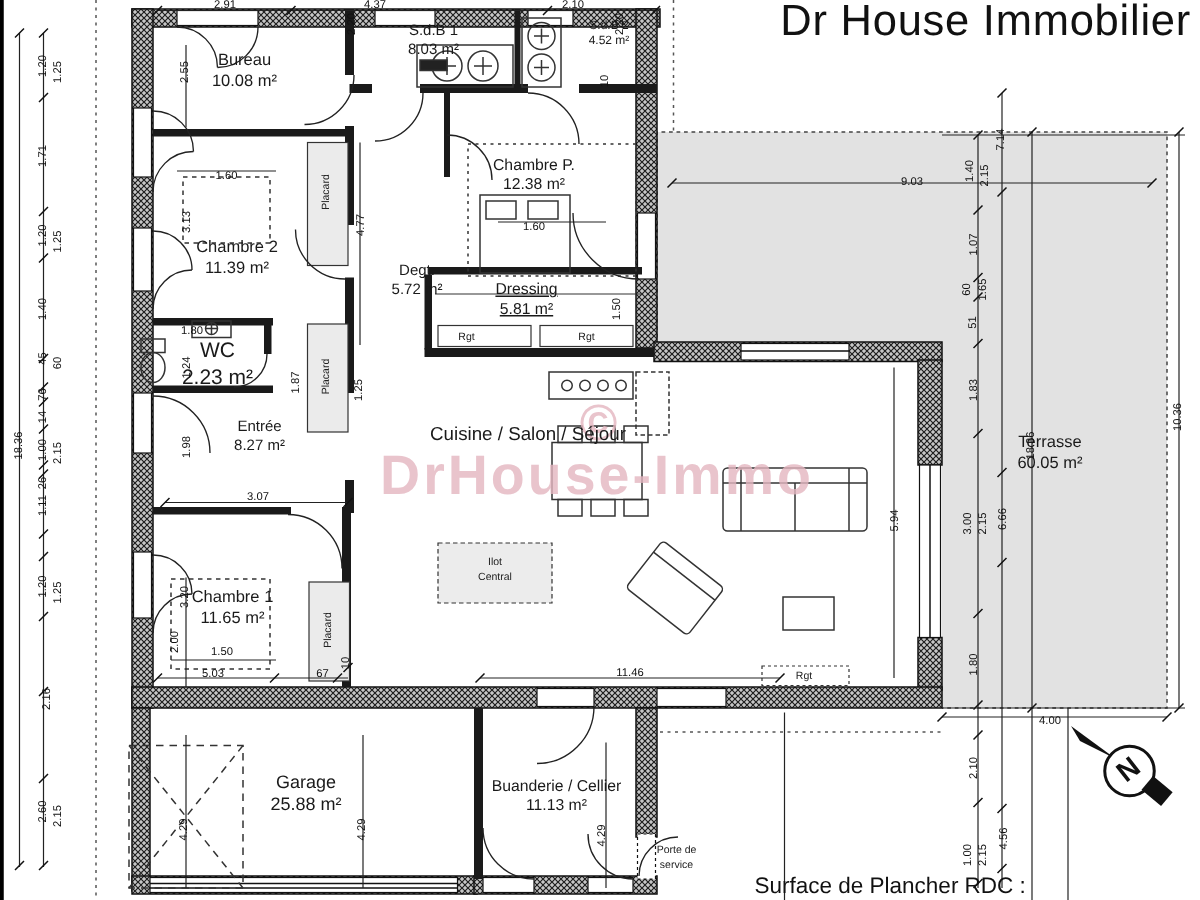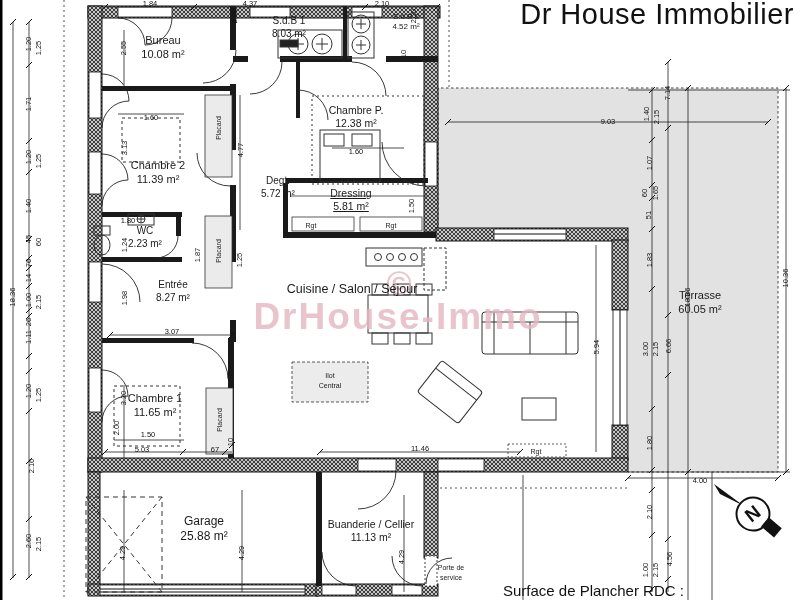--- a/index.html
+++ b/index.html
@@ -282,21 +282,21 @@
         <span class="room-area">11.39 m²</span>
       </div>
       <div class="room-label" style="left: 258px; top: 175px; font-size: 10px; padding-left: 40px;">
         <span class="room-name">Degt.</span>
         <span class="room-area">5.72 m²</span>
       </div>
       <div class="room-label" style="left: 351px; top: 187px; font-size: 10.5px; text-decoration: underline;">
         <span class="room-name">Dressing</span>
         <span class="room-area">5.81 m²</span>
       </div>
-      <div class="room-label" style="left: 145px; top: 225px; font-size: 10px;">
+      <div class="room-label" style="left: 145px; top: 225px; font-size: 14px;">
         <span class="room-name">WC</span>
         <span class="room-area">2.23 m²</span>
       </div>
       <div class="room-label" style="left: 173px; top: 279px; font-size: 10px;">
         <span class="room-name">Entrée</span>
         <span class="room-area">8.27 m²</span>
       </div>
       <div class="room-label" style="left: 155px; top: 392px; font-size: 11px;">
         <span class="room-name">Chambre 1</span>
         <span class="room-area">11.65 m²</span>
@@ -319,21 +319,21 @@
       <div class="small-label v" style="left: 218px; top: 128px;">Placard</div>
       <div class="small-label v" style="left: 218px; top: 251px;">Placard</div>
       <div class="small-label v" style="left: 219px; top: 420px;">Placard</div>
       <div class="small-label" style="left: 311px; top: 225px;">Rgt</div>
       <div class="small-label" style="left: 391px; top: 225px;">Rgt</div>
       <div class="small-label" style="left: 536px; top: 451px;">Rgt</div>
       <div class="small-label" style="left: 330px; top: 375px;">Ilot</div>
       <div class="small-label" style="left: 330px; top: 385px;">Central</div>
       <div class="small-label" style="left: 451px; top: 567px;">Porte de</div>
       <div class="small-label" style="left: 451px; top: 577px;">service</div>
-      <div class="dim" style="left: 150px; top: 3px;">1.84</div>
+      <div class="dim" style="left: 150px; top: 3px;">2.91</div>
       <div class="dim" style="left: 250px; top: 3px;">4.37</div>
       <div class="dim" style="left: 382px; top: 3px;">2.10</div>
       <div class="dim v" style="left: 234px; top: 16px;">2.20</div>
       <div class="dim v" style="left: 413px; top: 16px;">2.20</div>
       <div class="dim v" style="left: 123px; top: 48px;">2.55</div>
       <div class="dim v" style="left: 403px; top: 54px;">10</div>
       <div class="dim v" style="left: 28px; top: 44px;">1.20</div>
       <div class="dim v" style="left: 38px; top: 48px;">1.25</div>
       <div class="dim v" style="left: 28px; top: 104px;">1.71</div>
       <div class="dim v" style="left: 28px; top: 157px;">1.20</div>

